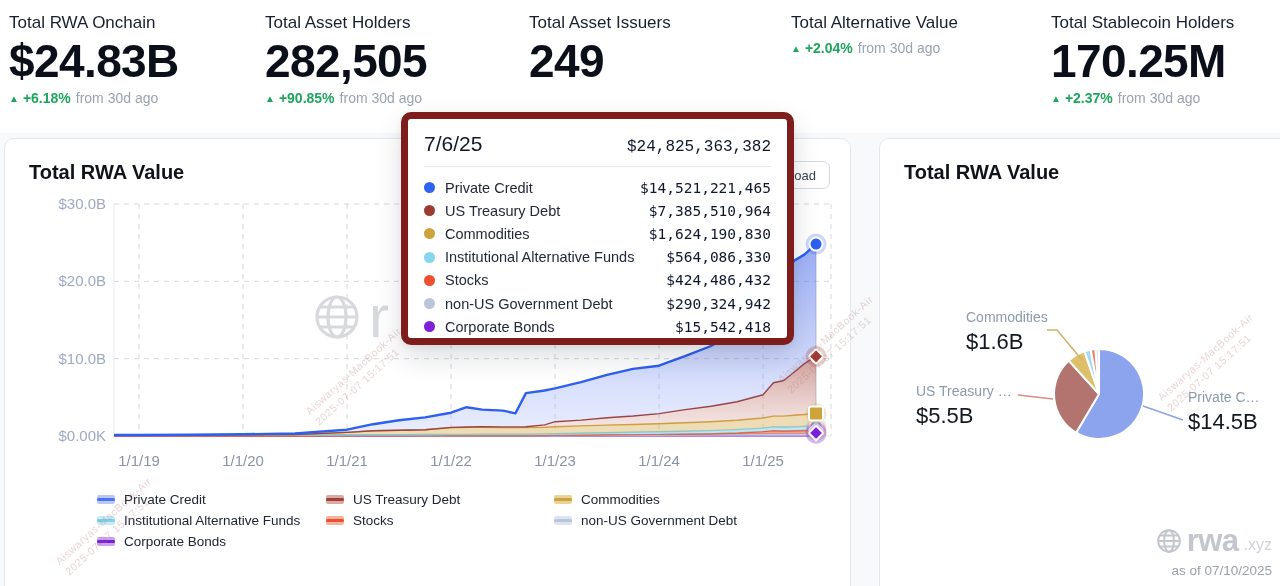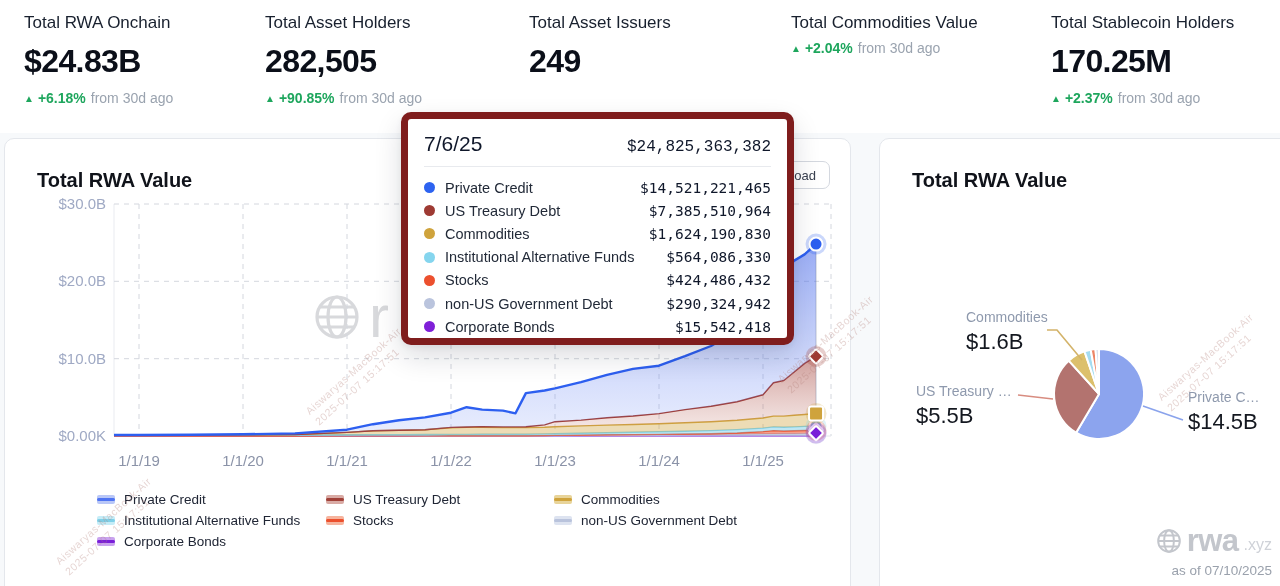--- a/index.html
+++ b/index.html
@@ -1,30 +1,30 @@
 <!DOCTYPE html>
 <html><head>
 <meta charset="utf-8">
 <style>
   html,body{margin:0;padding:0;background:#ffffff;}
   #app{position:relative;width:1280px;height:586px;overflow:hidden;background:#ffffff;
        font-family:"Liberation Sans",sans-serif;color:#111827;}
   
   .stat{position:absolute;top:13px;}
   .stat-label{font-size:17px;color:#18202e;}
-  .stat-value{margin-top:7px;font-size:32px;line-height:43px;font-weight:700;color:#0b0f19;letter-spacing:-0.6px;}
+  .stat-value{margin-top:7px;font-size:46px;line-height:43px;font-weight:700;color:#0b0f19;letter-spacing:-0.6px;}
   .stat-delta{margin-top:7px;font-size:14px;color:#9aa3af;height:16px;}
   .stat-delta .tri{color:#1ea65d;font-size:10px;margin-right:4px;vertical-align:1px;}
   .stat-delta .pct{color:#1ea65d;font-weight:700;margin-right:5px;}
   
   #lowerbg{position:absolute;left:0;top:133px;width:1280px;height:453px;background:#f7f9fb;}
   .card{position:absolute;top:138px;background:#ffffff;border:1px solid #e4e7ec;border-radius:10px;box-sizing:border-box;}
   #leftcard{left:4px;width:847px;height:480px;}
   #rightcard{left:879px;width:420px;height:480px;}
-  .card-title{position:absolute;left:24px;top:22px;margin:8px;font-size:20px;font-weight:700;color:#10131a;}
+  .card-title{position:absolute;left:24px;top:22px;margin:0;font-size:20px;font-weight:700;color:#10131a;}
   #downloadbtn{position:absolute;right:20px;top:22px;height:28px;padding:0 13px;font-size:13px;color:#3a4150;
       background:#fff;border:1px solid #d4d8df;border-radius:7px;font-family:"Liberation Sans",sans-serif;cursor:pointer;}
   
   #wmcenter{position:absolute;left:308px;top:148px;display:flex;align-items:center;gap:8px;color:#d8d9dc;z-index:1;}
   #wmr{font-size:60px;line-height:1;color:#d8d9dc;font-weight:500;}
   #areachart{position:absolute;left:0;top:0;z-index:2;}
   
   .lg-item{position:absolute;display:flex;align-items:center;gap:9px;font-size:13.5px;color:#202635;white-space:nowrap;z-index:3;}
   .lg-marker{width:18px;height:9px;border-radius:2px;position:relative;flex:none;}
   .lg-line{position:absolute;left:0;right:0;top:3px;height:3px;border-radius:1.5px;}
@@ -53,37 +53,37 @@
   
   .wm{position:absolute;transform:rotate(-42deg);font-size:10.5px;line-height:1.35;letter-spacing:.6px;
       color:rgba(178,128,122,0.33);white-space:pre;z-index:25;pointer-events:none;}
 </style>
 </head>
 <body>
 
 <div id="app">
 
   <header id="statsbar">
-      <div class="stat" style="left: 24px;">
+      <div class="stat" style="left: 9px;">
         <div class="stat-label">Total RWA Onchain</div>
         <div class="stat-value">$24.83B</div>
         <div class="stat-delta"><span class="tri">▲</span><span class="pct">+6.18%</span><span>from 30d ago</span></div>
       </div>
       <div class="stat" style="left: 265px;">
         <div class="stat-label">Total Asset Holders</div>
         <div class="stat-value">282,505</div>
         <div class="stat-delta"><span class="tri">▲</span><span class="pct">+90.85%</span><span>from 30d ago</span></div>
       </div>
       <div class="stat" style="left: 529px;">
         <div class="stat-label">Total Asset Issuers</div>
         <div class="stat-value">249</div>
         <div class="stat-delta"></div>
       </div>
       <div class="stat" style="left: 791px;">
-        <div class="stat-label">Total Commodities Value</div>
+        <div class="stat-label">Total Alternative Value</div>
         <div class="stat-delta"><span class="tri">▲</span><span class="pct">+2.04%</span><span>from 30d ago</span></div>
       </div>
       <div class="stat" style="left: 1051px;">
         <div class="stat-label">Total Stablecoin Holders</div>
         <div class="stat-value">170.25M</div>
         <div class="stat-delta"><span class="tri">▲</span><span class="pct">+2.37%</span><span>from 30d ago</span></div>
       </div>
     </header>
 
   <div id="lowerbg"></div>

